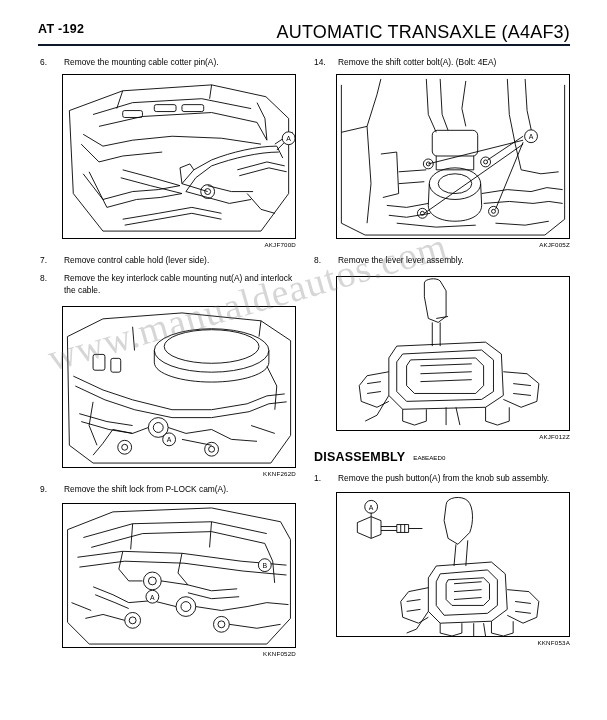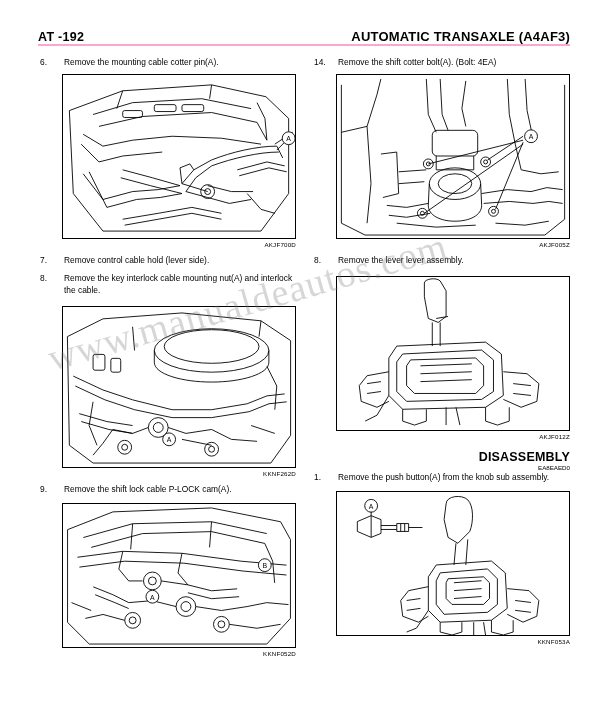--- a/index.html
+++ b/index.html
@@ -21,33 +21,33 @@
     width: 607px;
     height: 720px;
   }
   
   .header {
     position: absolute;
     left: 38px;
     top: 22px;
     width: 532px;
     height: 22px;
-    border-bottom: 2px solid #f9a8d4;
+    border-bottom: 2px solid #0f172a;
     display: flex;
-    align-items: flex-end;
+    align-items: flex-start;
     justify-content: space-between;
   }
   .header-left {
     font-size: 12.5px;
     font-weight: bold;
     letter-spacing: 0.3px;
   }
   .header-right {
-    font-size: 13px;
-    font-weight: bold;
+    font-size: 18px;
+    font-weight: normal;
     letter-spacing: 0.2px;
   }
   
   .col-left {
     position: absolute;
     left: 40px;
     top: 56px;
     width: 256px;
   }
   .col-right {
@@ -82,24 +82,23 @@
     margin: 1px 0 6px 0;
     letter-spacing: 0.2px;
   }
   .fig-svg {
     display: block;
     width: 100%;
     height: 100%;
   }
   .sect-head {
     display: flex;
-    align-items: flex-end;
+    align-items: center;
     margin-top: 10px;
-    margin-bottom: 0;
-    flex-direction: column;
+    margin-bottom: 8px;
   }
   .sect-head .title {
     font-size: 12.5px;
     font-weight: bold;
     letter-spacing: 0.2px;
   }
   .sect-head .code {
     font-size: 6.2px;
     margin-left: 8px;
   }
@@ -235,21 +234,21 @@
           <path d="M190 120 L214 128"></path>
         </g>
         <circle cx="107" cy="134" r="6.5" fill="#fff" stroke="#000" stroke-width="0.9"></circle>
         <text x="107" y="137" font-family="Liberation Sans, sans-serif" font-size="7" text-anchor="middle" fill="#000">A</text>
       </svg>
     </div>
     <div class="figcode">KKNF262D</div>
 
     <div class="step">
       <div class="num">9.</div>
-      <div class="txt">Remove the shift lock cable P-LOCK cam(A).</div>
+      <div class="txt">Remove the shift lock from P-LOCK cam(A).</div>
     </div>
 
 
     <div class="figure" style="width:234px;height:145px;margin-top:8px;">
       <svg class="fig-svg" viewBox="0 0 234 145" xmlns="http://www.w3.org/2000/svg">
         <g fill="none" stroke="#000" stroke-width="0.9">
           <path d="M4 26 L50 8 L150 4 L220 18 L230 36"></path>
           <path d="M4 26 L4 120 L26 142 L206 142 L230 116 L230 36"></path>
           <path d="M20 34 L70 20 L150 18 L206 30"></path>
           <path d="M28 44 L80 30 L150 28 L204 40"></path>

